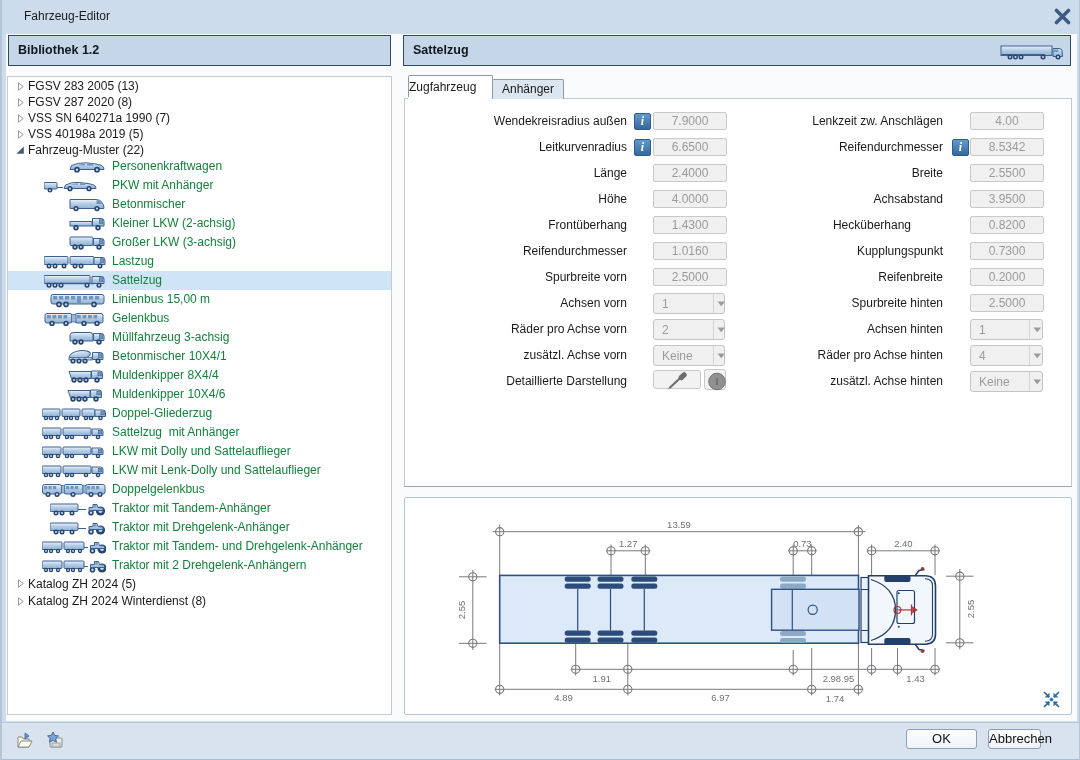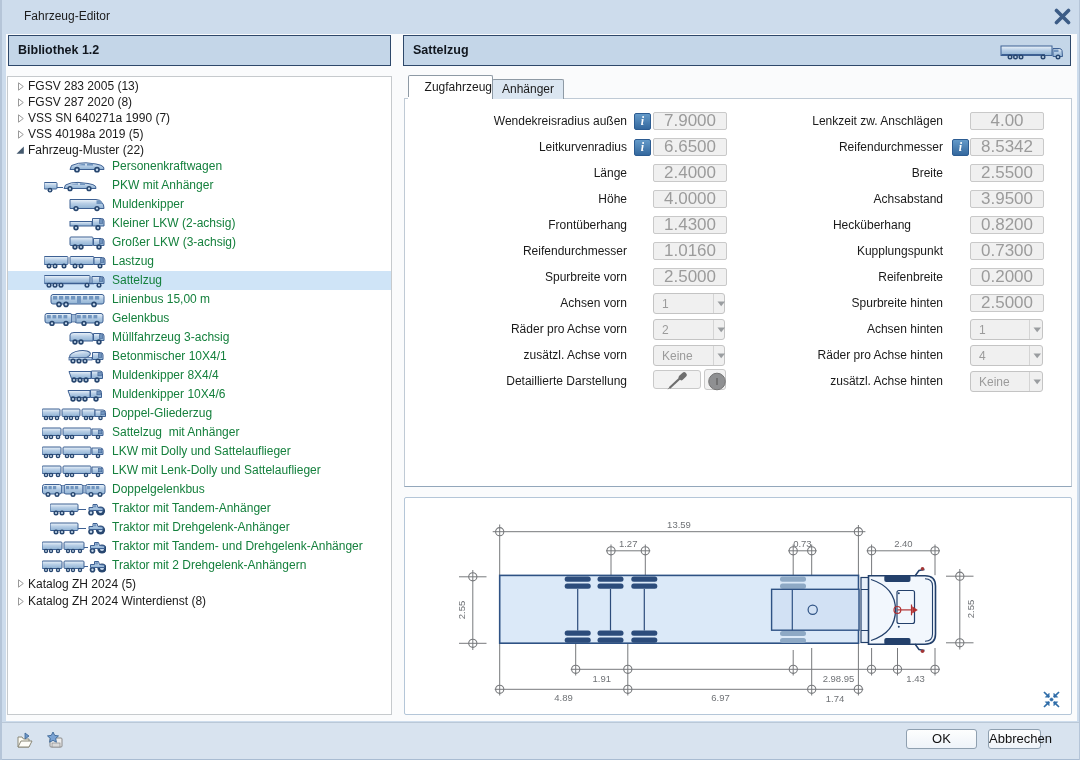--- a/index.html
+++ b/index.html
@@ -2,21 +2,21 @@
 <html><head><meta charset="utf-8"><style>
 *{margin:0;padding:0;box-sizing:border-box}
 html,body{width:1080px;height:760px;overflow:hidden;font-family:"Liberation Sans",sans-serif}
 body{position:relative;background:#cddcec}
 .abs{position:absolute}
 .tl{position:absolute;left:28px;font-size:12px;color:#1a1a1a;white-space:nowrap;line-height:16px}
 .tl b{font-weight:normal}
 .ch{position:absolute;left:112px;font-size:12px;color:#15803d;white-space:nowrap;line-height:16px}
 .ic{position:absolute;left:42px;width:64px;display:flex;justify-content:flex-end}
 .lb{position:absolute;font-size:12px;color:#1a1a1a;text-align:right;white-space:nowrap;line-height:16px}
-.in{position:absolute;height:18px;background:#f0f0f0;border:1px solid #c9c9c9;border-radius:2px;font-size:17px;color:#9b9b9b;text-align:center;line-height:16px}
+.in{position:absolute;height:18px;background:#f0f0f0;border:1px solid #c9c9c9;border-radius:2px;font-size:12px;color:#9b9b9b;text-align:center;line-height:16px}
 .dd{position:absolute;height:21px;background:#f0f0f0;border:1px solid #c4c4c4;border-radius:3px;font-size:12px;color:#9b9b9b}
 .ddv{position:absolute;left:8px;top:2.5px;line-height:16px}
 .ddsep{position:absolute;top:0;width:1px;height:19px;background:#d4d4d4}
 .dda{position:absolute;top:7px}
 .info{position:absolute;width:17px;height:17px;background:linear-gradient(#649ac9,#34689e);border:1px solid #2c5c92;border-radius:2px;color:#fff;font:italic bold 12px "Liberation Serif",serif;text-align:center;line-height:15px}
 .btn{position:absolute;background:#f2f2f2;border:1px solid #c9c9c9;border-radius:3px}
 .hdr{position:absolute;background:#c4d6e8;border:1px solid #2e486a;font-size:12.5px;font-weight:bold;color:#10161e;line-height:29px;padding-left:9px}
 .pbtn{position:absolute;height:20px;background:linear-gradient(#fdfefe,#eef3f9);border:1px solid #8fa0b0;border-radius:3px;font-size:13px;color:#111;text-align:center;line-height:18px}
 </style></head><body>
 <svg width="0" height="0" style="position:absolute">
@@ -106,21 +106,21 @@
 <div class="ic" style="top:195.5px">
     <svg width="50" height="17" viewBox="0 0 50 17" style="display:block">
       <path d="M14,12.5 L14,3.5 L40,3.5 Q44,3.5 46,6.5 L47.5,9 L48,12.5 Z" fill="url(#ig)" stroke="#3d6093" stroke-width="1"></path>
       <path d="M40.5,4.5 L44.5,4.5 L46.5,8 L40.5,8 Z" fill="#7195bf"></path>
       <circle cx="20" cy="12.6" r="2.7" fill="#27466f"></circle>
       <circle cx="20" cy="12.6" r="1.1" fill="#c6d9ec"></circle>
       <circle cx="41" cy="12.6" r="2.7" fill="#27466f"></circle>
       <circle cx="41" cy="12.6" r="1.1" fill="#c6d9ec"></circle>
     </svg>
   </div>
-<div class="ch" style="top:196.0px">Muldenkipper</div>
+<div class="ch" style="top:196.0px">Betonmischer</div>
 <div class="ic" style="top:214.5px">
     <svg width="50" height="17" viewBox="0 0 50 17" style="display:block">
       <rect x="14" y="6.5" width="22" height="4.5" fill="url(#ig)" stroke="#3d6093" stroke-width="1"></rect>
       <path d="M36.5,11.0 L36.5,3.5 L45.5,3.5 Q48.0,3.5 48.0,6.0 L48.0,11.0 Z" fill="url(#ig)" stroke="#3d6093" stroke-width="1"></path>
       <rect x="43.4" y="4.7" width="3.4" height="3.6" fill="#7195bf" stroke="#3d6093" stroke-width="0.6"></rect>
       <circle cx="20" cy="12.8" r="2.7" fill="#27466f"></circle>
       <circle cx="20" cy="12.8" r="1.1" fill="#c6d9ec"></circle>
       <circle cx="42" cy="12.8" r="2.7" fill="#27466f"></circle>
       <circle cx="42" cy="12.8" r="1.1" fill="#c6d9ec"></circle>
     </svg>
@@ -518,21 +518,21 @@
 <svg style="position:absolute;left:17px;top:579.0px" width="8" height="9" viewBox="0 0 8 9">
     <path d="M1.5,0.8 L6.3,4.5 L1.5,8.2 Z" fill="#fff" stroke="#9a9a9a" stroke-width="1"></path>
   </svg>
 <div class="tl" style="top:575.5px"><b>Katalog ZH 2024</b> (5)</div>
 <svg style="position:absolute;left:17px;top:596.5px" width="8" height="9" viewBox="0 0 8 9">
     <path d="M1.5,0.8 L6.3,4.5 L1.5,8.2 Z" fill="#fff" stroke="#9a9a9a" stroke-width="1"></path>
   </svg>
 <div class="tl" style="top:593.0px"><b>Katalog ZH 2024 Winterdienst</b> (8)</div>
 <div class="abs" style="left:403.5px;top:98px;width:668px;height:389px;background:#fff;border:1px solid #bfcad5;border-bottom:1px solid #93a7bb"></div>
 <div class="abs" style="left:492px;top:79px;width:72px;height:20px;background:#dbe6f1;border:1px solid #8e9aa5;border-bottom:none;border-radius:2px 2px 0 0;font-size:12px;color:#1a1a1a;text-align:center;line-height:19px">Anhänger</div>
-<div class="abs" style="left:408px;top:75px;width:85px;height:24px;background:#fff;border:1px solid #8e9aa5;border-bottom:none;border-radius:2px 2px 0 0;font-size:12px;color:#1a1a1a;text-align:right;line-height:22px">Zugfahrzeug</div>
+<div class="abs" style="left:408px;top:75px;width:85px;height:24px;background:#fff;border:1px solid #8e9aa5;border-bottom:none;border-radius:2px 2px 0 0;font-size:12px;color:#1a1a1a;text-align:left;line-height:22px">Zugfahrzeug</div>
 <div class="abs" style="left:408px;top:97px;width:83px;height:3px;background:#fff"></div>
 <div class="lb" style="top:113px;left:410px;width:217px">Wendekreisradius außen</div>
 <div class="in" style="left:653px;top:112px;width:74px">7.9000</div>
 <div class="lb" style="top:139px;left:410px;width:217px">Leitkurvenradius</div>
 <div class="in" style="left:653px;top:138px;width:74px">6.6500</div>
 <div class="lb" style="top:165px;left:410px;width:217px">Länge</div>
 <div class="in" style="left:653px;top:164px;width:74px">2.4000</div>
 <div class="lb" style="top:191px;left:410px;width:217px">Höhe</div>
 <div class="in" style="left:653px;top:190px;width:74px">4.0000</div>
 <div class="lb" style="top:217px;left:410px;width:217px">Frontüberhang</div>

